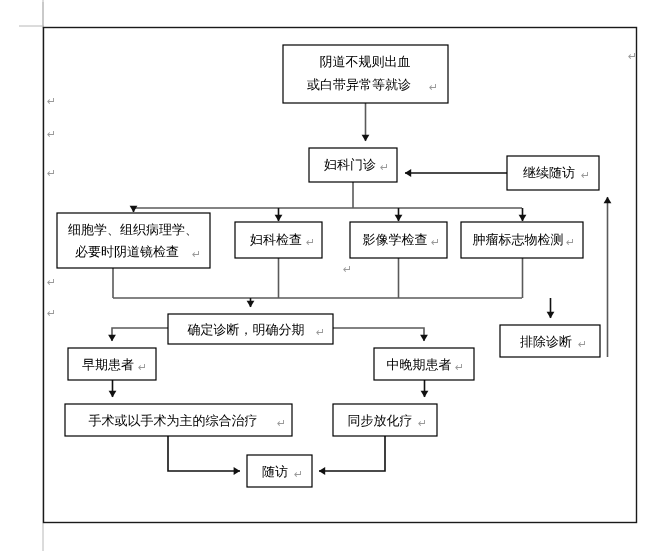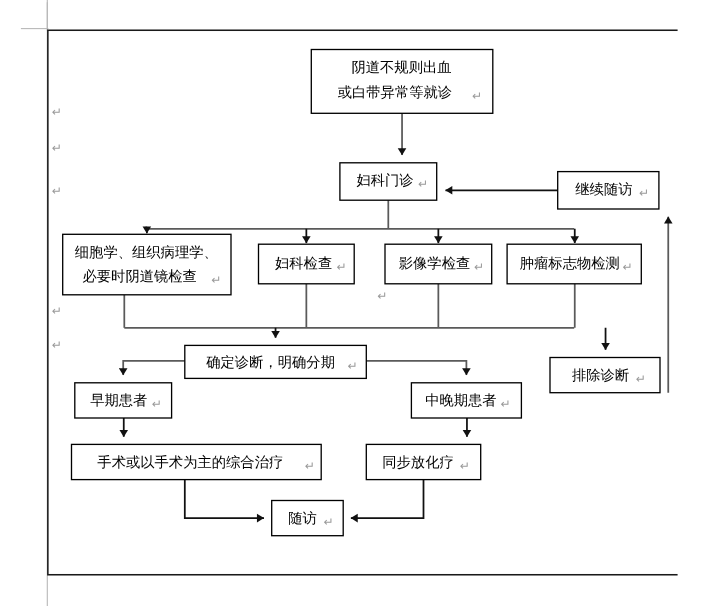--- a/index.html
+++ b/index.html
@@ -7,20 +7,21 @@
     padding: 0;
     background: #ffffff;
   }
   #page {
     position: relative;
     width: 616px;
     height: 551px;
     background: #ffffff;
     overflow: hidden;
     font-family: "DejaVu Sans", "Liberation Sans", sans-serif;
+    padding-left: 24px;
   }
   #page svg {
     position: absolute;
     top: 0;
     left: 0;
     width: 648px;
     height: 551px;
   }
   .node-label {
     font-family: "DejaVu Sans", "Liberation Sans", sans-serif;

